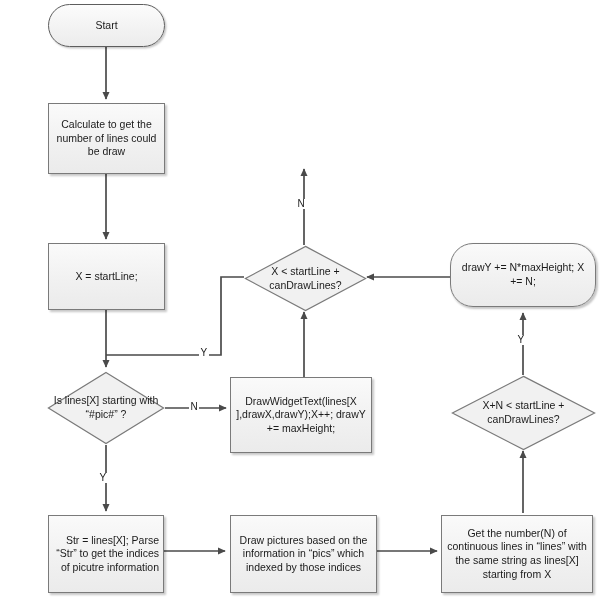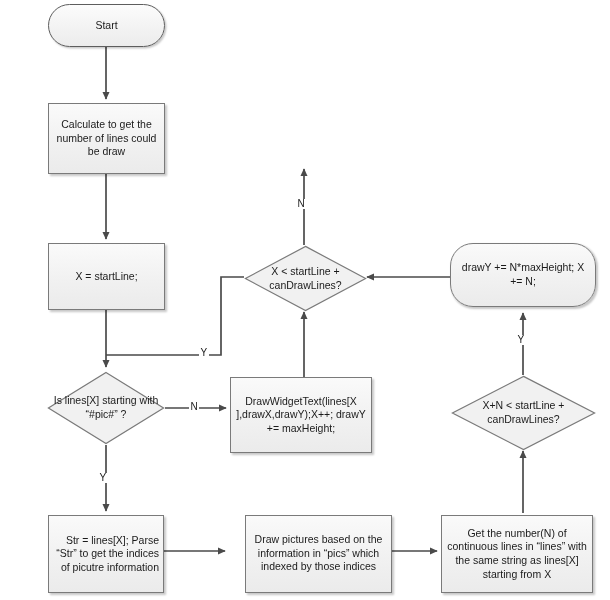--- a/index.html
+++ b/index.html
@@ -30,21 +30,21 @@
     text-align:center;
     color:#1a1a1a;
     font-size:10.5px;
     line-height:1.30;
     z-index:3;
   }
   .proc{
     background:linear-gradient(180deg,#fafafa 0%,#f1f1f1 55%,#ebebeb 100%);
     border:1.2px solid #7a7a7a;
     box-shadow:1.5px 1.5px 2px rgba(0,0,0,0.22);
-    padding:18px 4px;
+    padding:11px 4px;
   }
   .term{
     background:linear-gradient(180deg,#fcfcfc 0%,#f2f2f2 60%,#ececec 100%);
     border:1.2px solid #5d5d5d;
     border-radius:24px;
     box-shadow:1.5px 1.5px 2px rgba(0,0,0,0.22);
   }
   .dec{
     background:transparent;
     border:none;
@@ -134,21 +134,21 @@
   </div>
 
   <div class="node proc" style="left:230px;top:377px;width:142px;height:76px;">
     <span class="txt">DrawWidgetText(lines[X ],drawX,drawY);X++; drawY += maxHeight;</span>
   </div>
 
   <div class="node proc" style="left:48px;top:515px;width:116px;height:78px;text-align:right;">
     <span class="txt">Str = lines[X]; Parse “Str” to get the indices of picutre information</span>
   </div>
 
-  <div class="node proc" style="left:245px;top:515px;width:147px;height:78px;align-items:flex-end;">
+  <div class="node proc" style="left:230px;top:515px;width:147px;height:78px;">
     <span class="txt">Draw pictures based on the information in “pics” which indexed by those indices</span>
   </div>
 
   <div class="node proc" style="left:441px;top:515px;width:152px;height:78px;">
     <span class="txt">Get the number(N) of continuous lines in “lines” with the same string as lines[X] starting from X</span>
   </div>
 
   <div class="node dec" style="left:244px;top:245px;width:123px;height:67px;">
     <svg class="dwrap" viewBox="0 0 123 67" preserveAspectRatio="none">
       <polygon points="61.5,1.4 121.6,33.5 61.5,65.6 1.4,33.5" fill="#f1f1f1" stroke="#7a7a7a" stroke-width="1.2" style="filter:none"></polygon>

